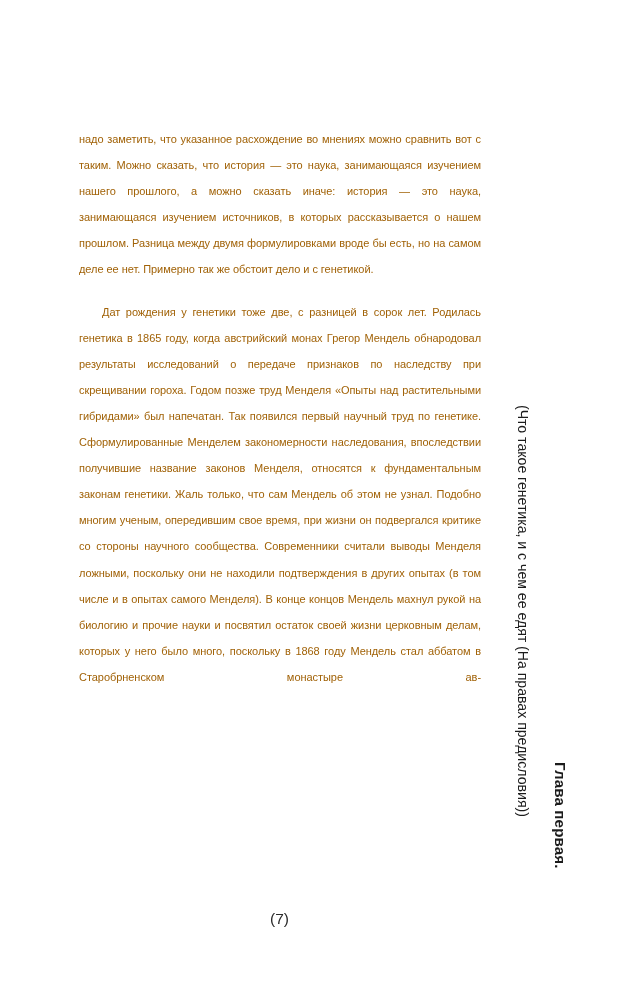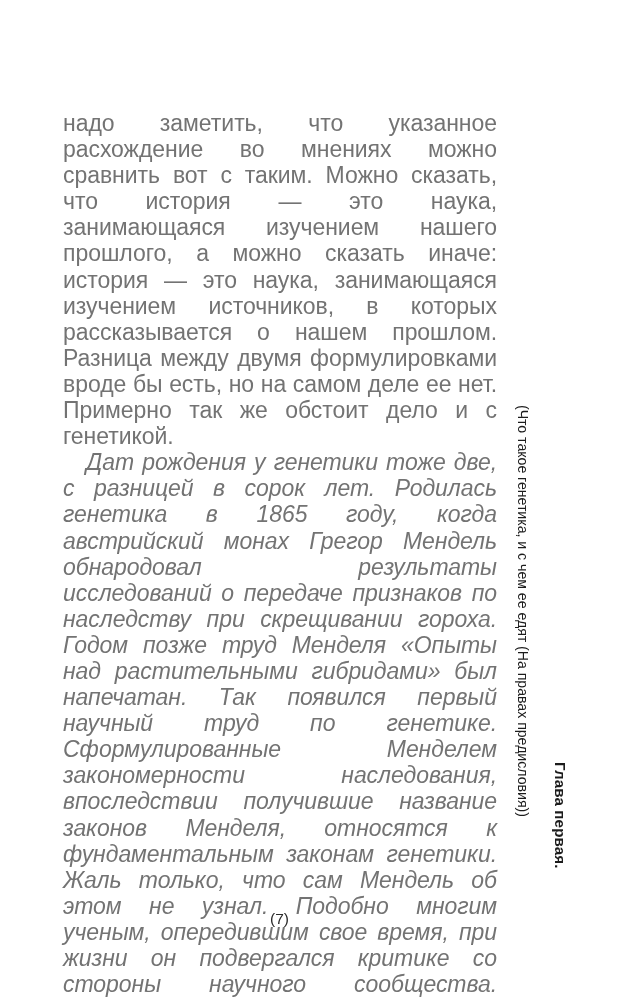--- a/index.html
+++ b/index.html
@@ -24,33 +24,32 @@
 
   
   #text-column {
     position: absolute;
     left: 63px;
     top: 110px;
     width: 434px;
   }
 
   .para {
-    margin: 0;
-    font-size: 23px;
+    margin: 16px;
+    font-size: 11px;
     line-height: 26.1px;
     text-align: justify;
     text-justify: inter-word;
     letter-spacing: -0.05px;
     word-spacing: 0px;
-    color: #737373;
+    color: #a16207;
     -webkit-font-smoothing: antialiased;
   }
   .para.indent {
     text-indent: 23px;
-    font-style: italic;
   }
   
   .para.justify-last {
     text-align-last: justify;
   }
   .para.normal-last {
     text-align-last: left;
   }
 
   

